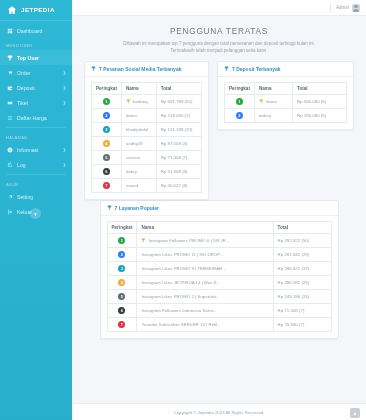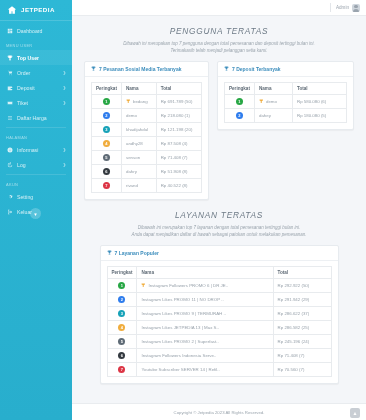--- a/index.html
+++ b/index.html
@@ -82,21 +82,21 @@
     content:''; position:absolute; left:2.4px; top:1.3px;
     width:3.2px; height:3.2px; border-radius:50%; background:#9aa4ae;
   }
   .avatar::after {
     content:''; position:absolute; left:1px; top:5px;
     width:6px; height:3.4px; border-radius:3px 3px 0 0; background:#9aa4ae;
   }
 
   .content { padding: 0 0 0 0; height: 404px; overflow: hidden; }
 
-  .section-head { text-align: center; padding: 10px 16px 6px; font-style: italic; }
+  .section-head { text-align: center; padding: 10px 16px 6px; }
   .section-title {
     font-size: 8.3px; color: #6d7a86; letter-spacing: .75px;
     font-weight: normal;
   }
   .section-sub {
     font-size: 4.5px; color: #9aa4ad; line-height: 1.65; margin-top: 4px;
   }
 
   .cards-row { display: flex; gap: 8px; padding: 0 12px; align-items: flex-start; }
   .card {
@@ -423,27 +423,20 @@
                       </span>
                     </td>
                     <td>Rp 180.080 (5)</td>
                   </tr>
                 </tbody>
             </table>
           </div>
         </div>
       </div>
 
-      <div class="section-head">
-        <div class="section-title">LAYANAN TERATAS</div>
-        <div class="section-sub">
-          <div>Dibawah ini merupakan top 7 layanan dengan total pemesanan tertinggi bulan ini.</div>
-          <div>Anda dapat menjadikan daftar di bawah sebagai patokan untuk melakukan pemesanan.</div>
-        </div>
-      </div>
 
       <div class="card card-wide">
         <div class="card-hd">
           <span class="tr">
             <svg viewBox="0 0 24 24" fill="#3c8dbc">
                 <path d="M18 3h3v4a4 4 0 0 1-4 4h-.5A5 5 0 0 1 13 14.9V18h3v3H8v-3h3v-3.1A5 5 0 0 1 7.5 11H7a4 4 0 0 1-4-4V3h3V2h12zM5 5v2a2 2 0 0 0 1 1.7V5zm14 0h-1v3.7A2 2 0 0 0 19 7z"></path>
               </svg>
           </span>
           <span>7 Layanan Populer</span>
         </div>

